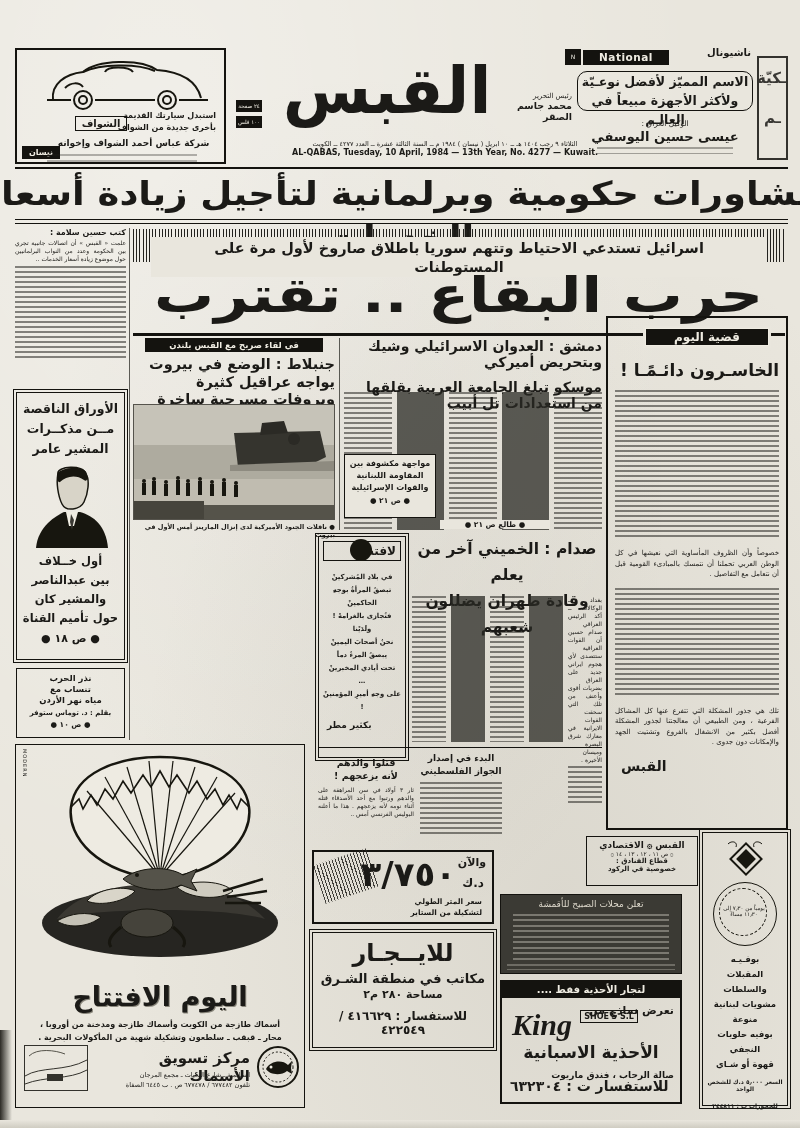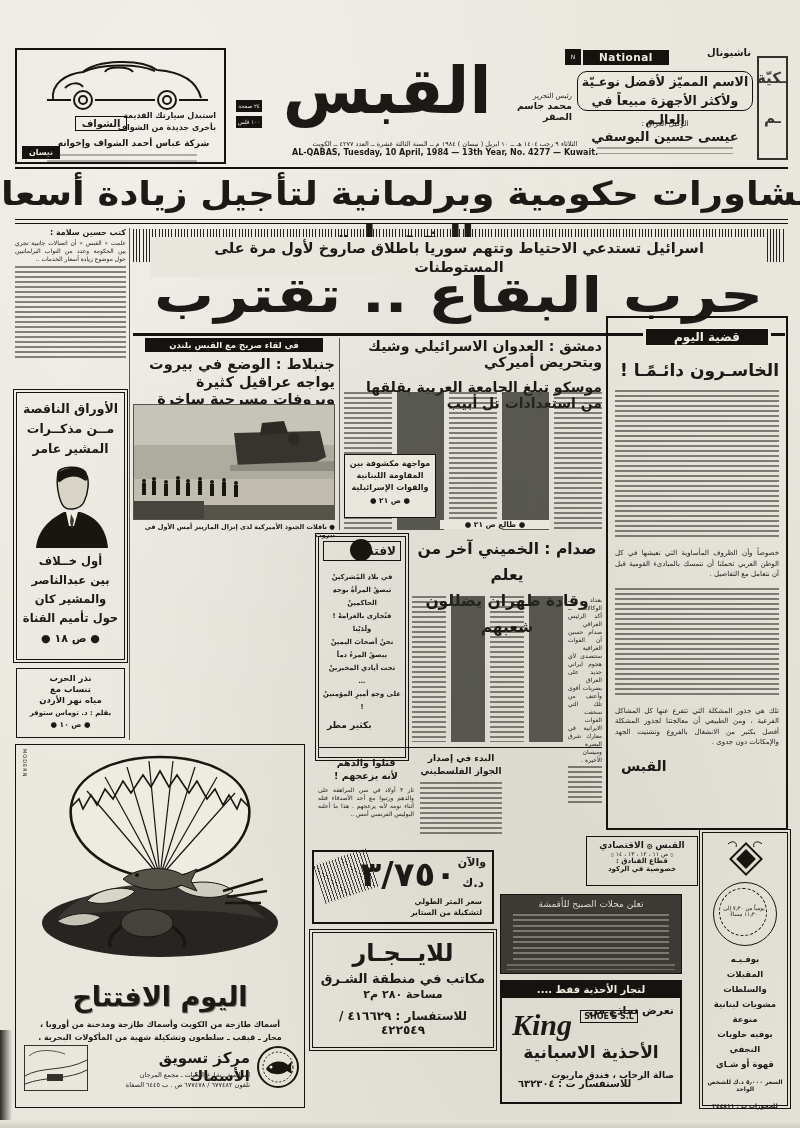--- a/index.html
+++ b/index.html
@@ -354,21 +354,21 @@
   </div>
 
   <div class="abs box2" style="left:500px;top:980px;width:182px;height:124px;padding:0">
     <div class="rev b ctr" style="height:16px;font-size:10px;line-height:16px">لتجار الأحذية فقط ....</div>
     <div style="position:relative;height:106px">
       <div class="abs xb" style="left:10px;top:10px;font-size:30px;font-family:'Liberation Serif','DejaVu Serif',serif;font-style:italic;direction:ltr">King</div>
       <div class="abs box1 b ctr" style="left:78px;top:12px;width:58px;height:13px;font-size:8px;line-height:12px;direction:ltr">SHOE'S S.L</div>
       <div class="abs b rt" style="right:6px;top:6px;font-size:11px">نعرض نماذج من</div>
       <div class="abs xb ctr" style="left:0;right:0;top:44px;font-size:17px">الأحذية الاسبانية</div>
       <div class="abs b rt" style="right:6px;top:72px;font-size:9px">صالة الرحاب ، فندق ماريوت</div>
-      <div class="abs b" style="left:16px;top:80px;font-size:10px">للاستفسار ت : ٦٣٢٣٠٤</div>
+      <div class="abs b" style="left:8px;top:80px;font-size:14px">للاستفسار ت : ٦٣٢٣٠٤</div>
     </div>
   </div>
 
   <div class="abs dblb" style="left:702px;top:832px;width:86px;height:274px;padding:5px 4px">
     <div style="margin:2px auto;width:46px;height:40px">
       <svg width="46" height="40" viewBox="0 0 46 40">
         <rect x="13" y="8" width="22" height="22" transform="rotate(45 24 19)" fill="none" stroke="#17160f" stroke-width="2"></rect>
         <rect x="17" y="12" width="14" height="14" transform="rotate(45 24 19)" fill="#17160f"></rect>
         <path d="M6,4 C10,0 16,2 14,7 M40,4 C36,0 30,2 32,7" stroke="#17160f" fill="none"></path>
       </svg>

